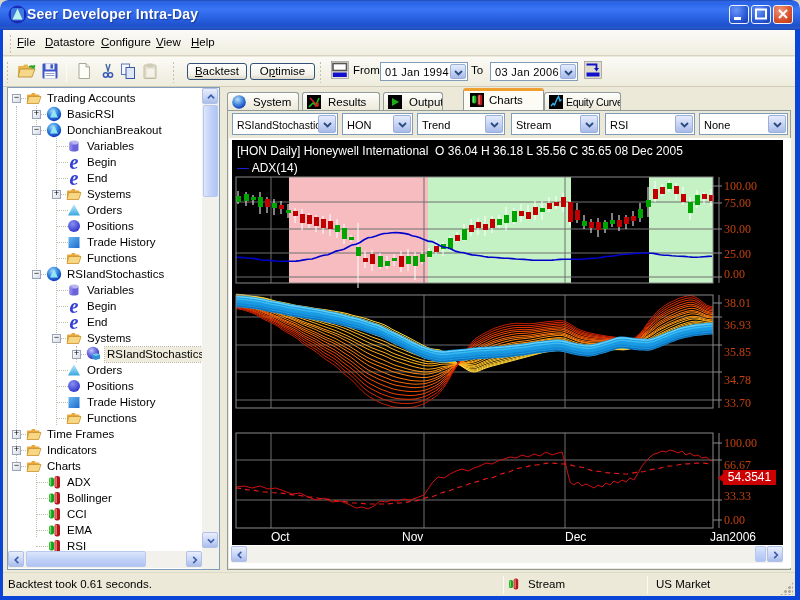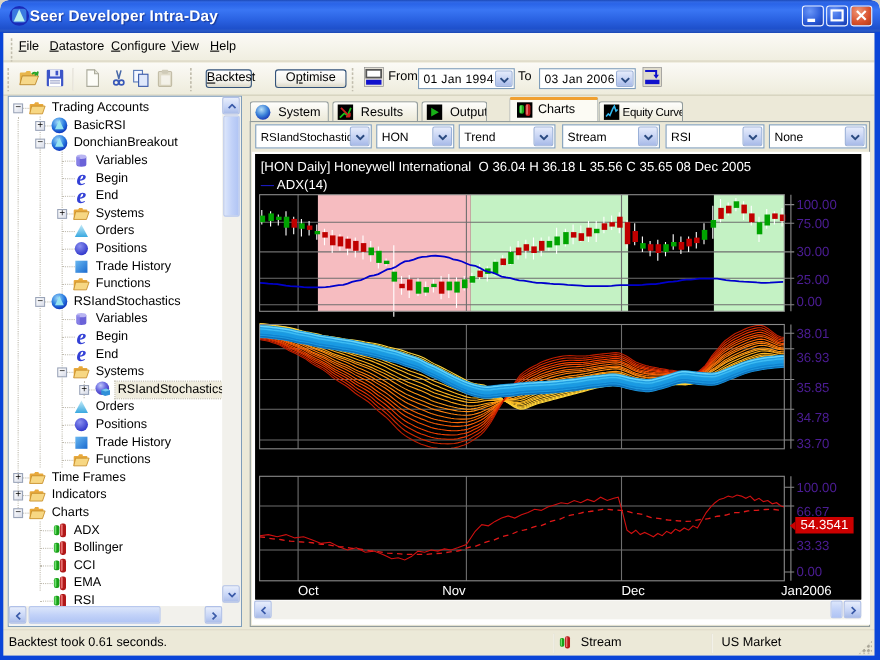--- a/index.html
+++ b/index.html
@@ -67,21 +67,21 @@
 #tabpanel { position:absolute; left:227px; top:110px; width:564px; height:460px;
   border:1px solid #919b9c; background:#ece9d8; }
 .combo { position:absolute; height:22px; background:#fff; border:1px solid #7f9db9; }
 .combo .cbt { position:absolute; left:4px; top:5px; font-size:11px; }
 .combo .cbtn { position:absolute; right:1px; top:1px; width:18px; height:18px; border-radius:2px;
   background:linear-gradient(180deg,#e6ecfc,#c2d0f2 60%,#a8bae8); border:1px solid #9ab0d8; }
 .combo .cbtn svg { position:absolute; left:4px; top:6px; }
 #chartbox { position:absolute; left:229px; top:138px; width:562px; height:430px; background:#fff; }
 #chartblack { position:absolute; left:232px; top:140px; width:551px; height:405px; background:#000; }
 .ctext { position:absolute; color:#fff; font-size:12px; white-space:nowrap; }
-.ylab { position:absolute; color:#4c1d95; font-size:12px; left:724px; }
+.ylab { position:absolute; color:#c2410c; font-size:12px; left:724px;font-family:Liberation Serif, serif; }
 #rsibadge { position:absolute; left:723px; top:470px; width:53px; height:15px; background:#cc0000;
   color:#fff; font-size:12px; text-align:center; line-height:15px; }
 #rsibadge:before { content:''; position:absolute; left:-5px; top:3.5px; border-right:5px solid #cc0000;
   border-top:4px solid transparent; border-bottom:4px solid transparent; }
 #statusbar { position:absolute; left:3px; top:572px; width:792px; height:25px; background:#ece9d8;
   border-top:1px solid #dedac8; font-size:11.5px; }
 .stsep { position:absolute; top:3px; width:1px; height:18px; background:#c8c4b2; border-right:1px solid #fbfaf4; }
 #grip2 { position:absolute; right:2px; bottom:2px; width:13px; height:13px;
   background-image:radial-gradient(circle at 1.5px 1.5px, #aaa698 1.3px, transparent 1.5px);
   background-size:4px 4px; clip-path:polygon(100% 0, 100% 100%, 0 100%); }
@@ -141,21 +141,21 @@
   <div class="tbico" style="left:115px"><svg width="20" height="20" viewBox="0 0 20 20">
           <rect x="3.5" y="3" width="8" height="10.5" fill="#f4f7ff" stroke="#5878b8" stroke-width="1"></rect>
           <rect x="8" y="6.5" width="8.5" height="11" fill="#dfe8fb" stroke="#3858a8" stroke-width="1"></rect>
         </svg></div>
   <div class="tbico" style="left:137px"><svg width="20" height="20" viewBox="0 0 20 20" opacity="0.55">
           <rect x="4" y="4" width="12" height="13.5" rx="1" fill="#cfc8ae" stroke="#988f6e" stroke-width="1"></rect>
           <rect x="7" y="2.5" width="6" height="3.5" rx="1" fill="#b0a88c"></rect>
           <rect x="6.5" y="7.5" width="8" height="8.5" fill="#f4f2ea"></rect>
         </svg></div>
   <div class="grip" style="left:169px"></div>
-  <div class="tbtn" style="left:184px;width:42px"><u>B</u>acktest</div>
+  <div class="tbtn" style="left:184px;width:60px"><u>B</u>acktest</div>
   <div class="tbtn" style="left:247px;width:65px">O<u>p</u>timise</div>
   <div class="grip" style="left:316px"></div>
   <div class="tbico" style="left:327px;top:3px"><svg width="20" height="20" viewBox="0 0 20 20">
           <rect x="1.5" y="1.5" width="17" height="17" fill="#e8e4d8" stroke="#888" stroke-width="0.6"></rect>
           <rect x="3" y="3.5" width="13.5" height="7" fill="#fff" stroke="#555" stroke-width="1.6"></rect>
           <rect x="2.8" y="12.5" width="14" height="4.5" fill="#1111cc"></rect>
         </svg></div>
   <div class="lbl" style="left:350px;top:7px">From</div>
   <div class="lbl" style="left:468px;top:7px">To</div>
  </div>

